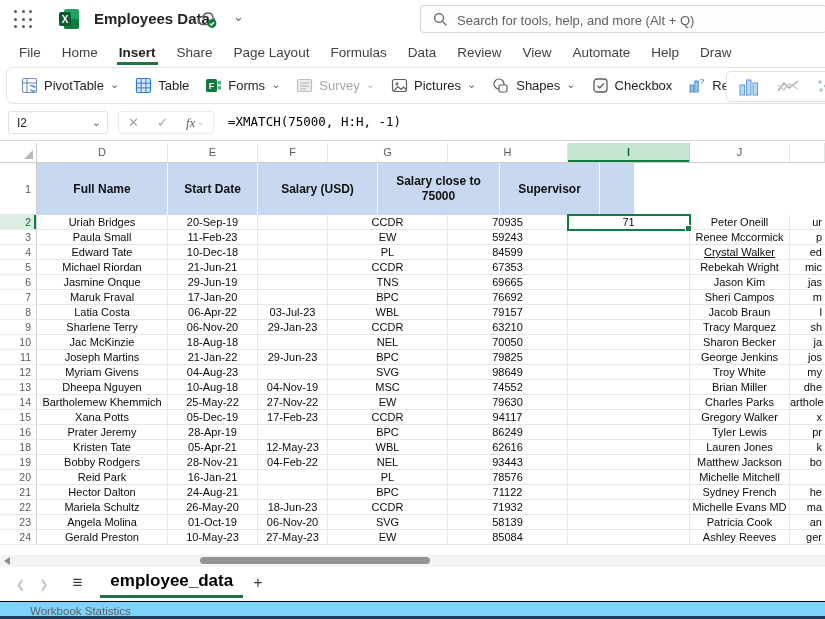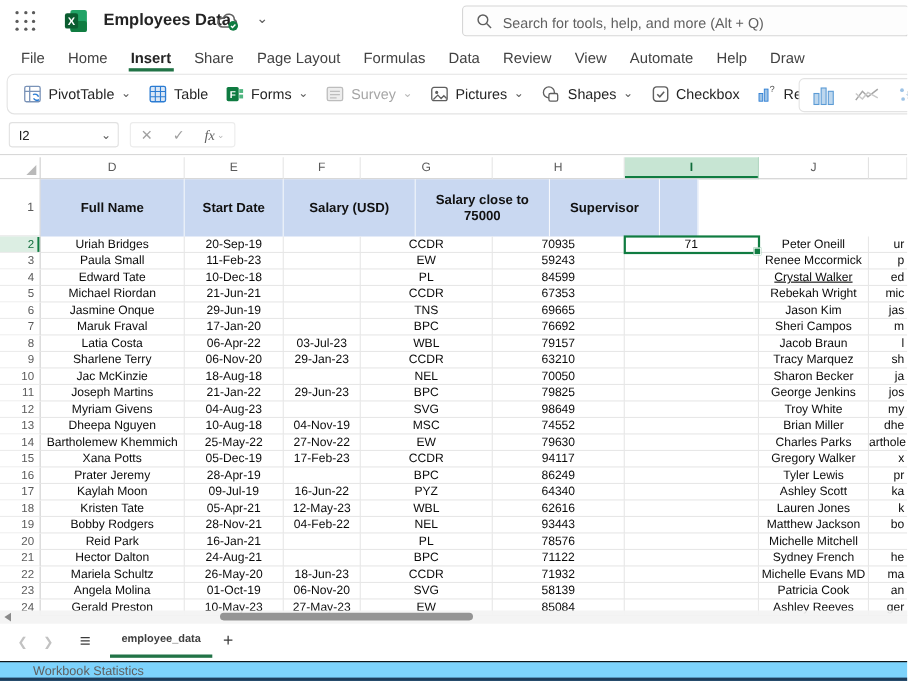--- a/index.html
+++ b/index.html
@@ -88,21 +88,21 @@
   .hthumb{position:absolute;left:200px;top:2px;width:230px;height:7px;border-radius:4px;background:#949494;cursor:grab;}
 
   
   .sheetbar{position:absolute;left:0;top:567px;width:100%;height:31px;background:#fff;display:flex;align-items:center;}
   .snav{font-size:15px;color:#c2c2c2;cursor:default;}
   .snav.l{margin-left:16px;} .snav.r{margin-left:14px;}
   .snav.l::after{content:"❮";font-size:11px;} .snav.r::after{content:"❯";font-size:11px;}
   .allsheets{margin-left:24px;font-size:17px;color:#3a3a3a;cursor:pointer;}
   .allsheets::after{content:"≡";}
   .sheettab{margin-left:18px;height:100%;display:flex;align-items:center;padding:0 10px;box-sizing:border-box;
-    font-size:10px;color:#404040;font-weight:600;border-bottom:3px solid #217346;cursor:pointer;}
+    font-size:17px;color:#000000;font-weight:600;border-bottom:3px solid #217346;cursor:pointer;}
   .addsheet{margin-left:10px;font-size:16px;color:#3a3a3a;cursor:pointer;}
   .addsheet::after{content:"+";}
 
   
   .statusbar{position:absolute;left:0;top:601px;width:100%;height:19px;border-top:1px solid #000000;background:#7dd3fc;}
   .statusbar span{position:absolute;left:30px;top:3px;font-size:11.5px;color:#5f5f5f;cursor:pointer;}
   .bottomedge{position:absolute;left:0;top:616px;width:100%;height:3px;background:#1d3d5c;}
 </style>
 </head>
 <body>
@@ -259,20 +259,21 @@
   <div class="fbar">
     <div class="namebox">
       <span>I2</span>
       <span class="nchev"></span>
     </div>
     <div class="fx-group">
       <span class="fb">✕</span>
       <span class="fb">✓</span>
       <span class="fxl">fx</span>
     </div>
+    <div class="formula">=XMATCH(75000, H:H, -1)</div>
   </div>
 
   <div class="colheads">
       <div class="corner"></div>
       <div class="cl" style="width: 131px;">D</div>
       <div class="cl" style="width: 90px;">E</div>
       <div class="cl" style="width: 70px;">F</div>
       <div class="cl" style="width: 120px;">G</div>
       <div class="cl" style="width: 120px;">H</div>
       <div class="cl sel" style="width: 122px;">I</div>
@@ -448,31 +449,20 @@
         <div class="dc" style="width: 131px;">Prater Jeremy</div>
         <div class="dc" style="width: 90px;">28-Apr-19</div>
         <div class="dc" style="width: 70px;"></div>
         <div class="dc" style="width: 120px;">BPC</div>
         <div class="dc" style="width: 120px;">86249</div>
         <div class="dc" style="width: 122px;"></div>
         <div class="dc" style="width: 100px;">Tyler Lewis</div>
         <div class="dc kcol" style="width: 35px;">pr</div>
       </div>
       <div class="grow">
-        <div class="rn">17</div>
-        <div class="dc" style="width: 131px;">Kaylah Moon</div>
-        <div class="dc" style="width: 90px;">09-Jul-19</div>
-        <div class="dc" style="width: 70px;">16-Jun-22</div>
-        <div class="dc" style="width: 120px;">PYZ</div>
-        <div class="dc" style="width: 120px;">64340</div>
-        <div class="dc" style="width: 122px;"></div>
-        <div class="dc" style="width: 100px;">Ashley Scott</div>
-        <div class="dc kcol" style="width: 35px;">ka</div>
-      </div>
-      <div class="grow">
         <div class="rn">18</div>
         <div class="dc" style="width: 131px;">Kristen Tate</div>
         <div class="dc" style="width: 90px;">05-Apr-21</div>
         <div class="dc" style="width: 70px;">12-May-23</div>
         <div class="dc" style="width: 120px;">WBL</div>
         <div class="dc" style="width: 120px;">62616</div>
         <div class="dc" style="width: 122px;"></div>
         <div class="dc" style="width: 100px;">Lauren Jones</div>
         <div class="dc kcol" style="width: 35px;">k</div>
       </div>

